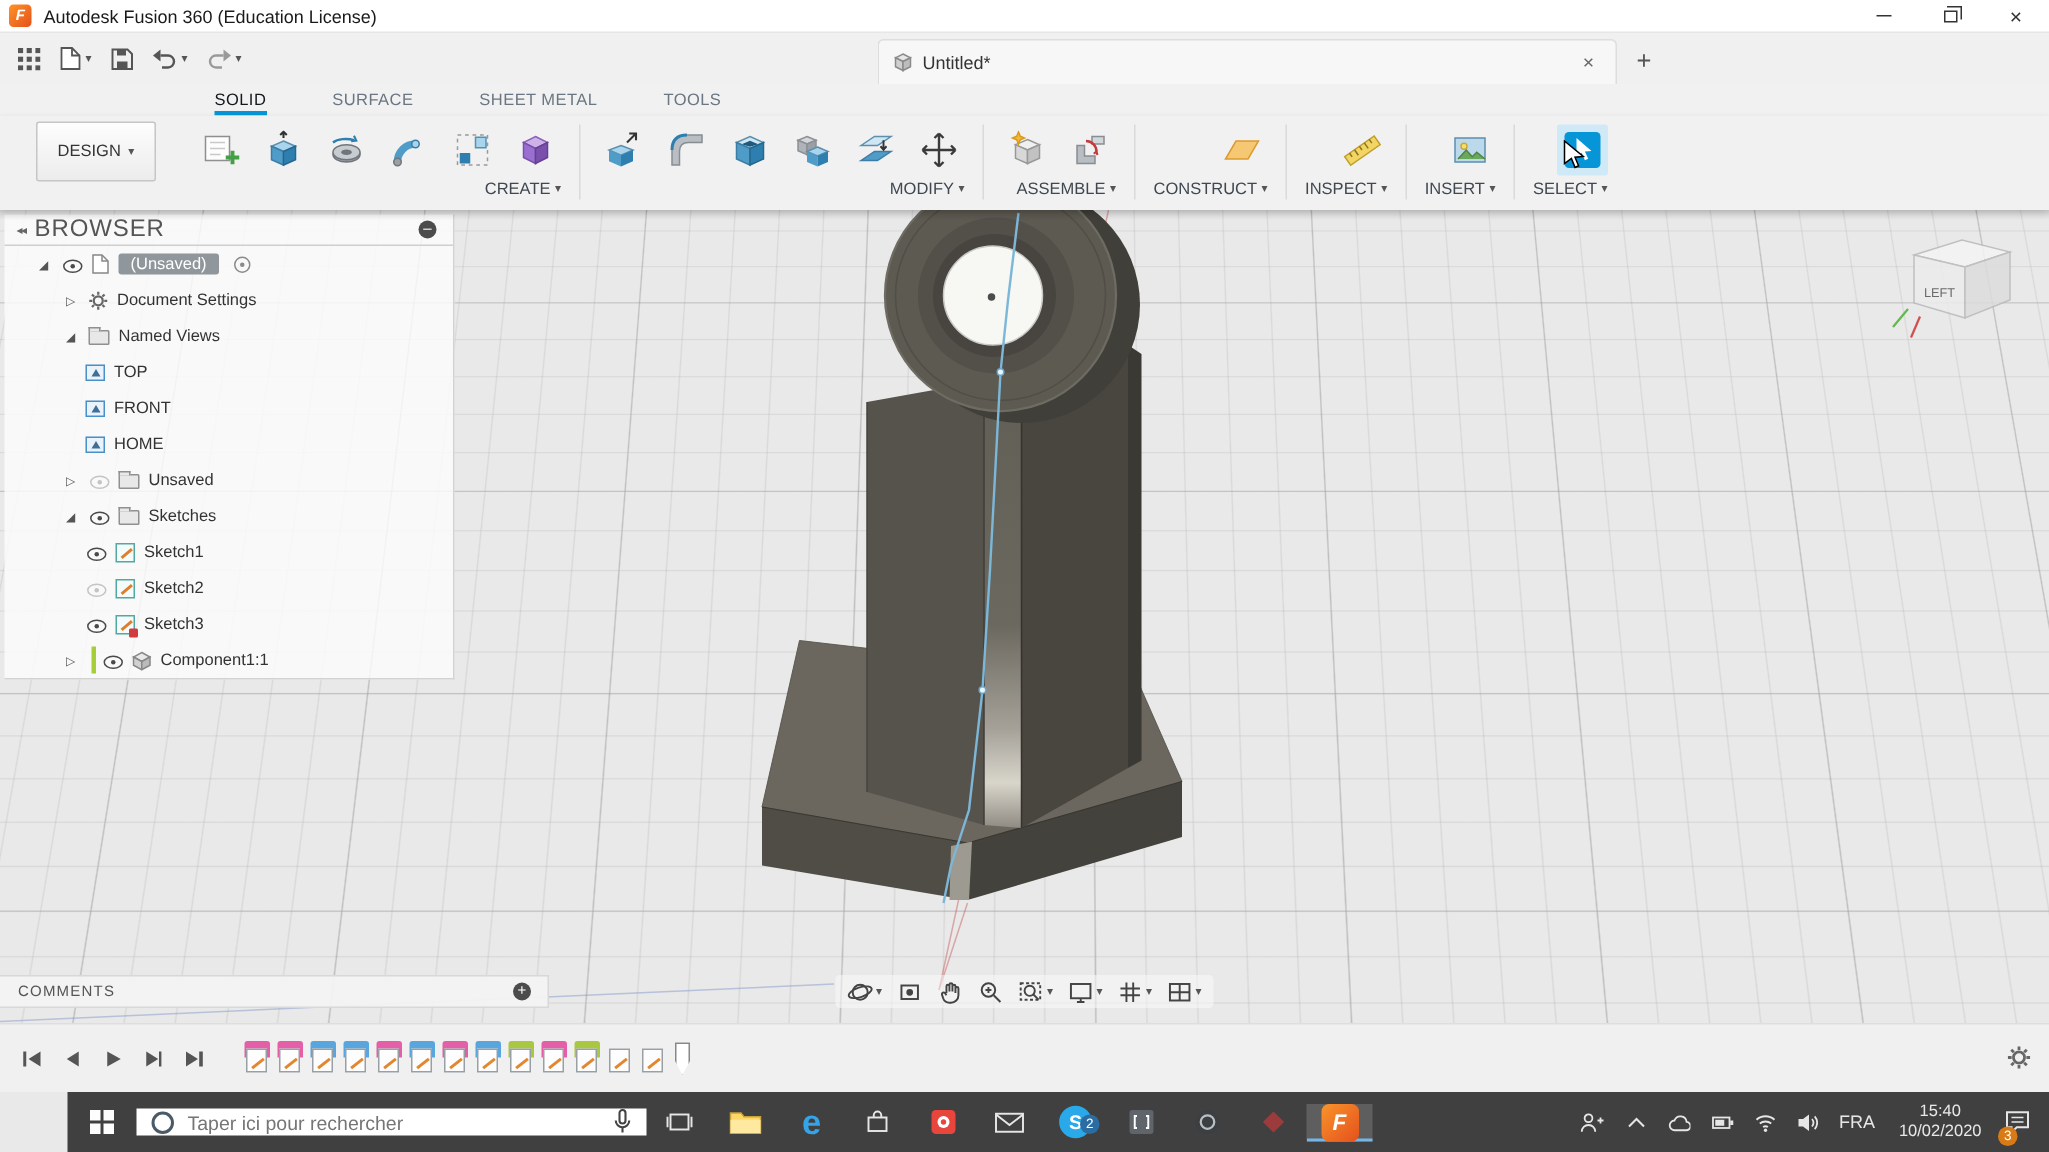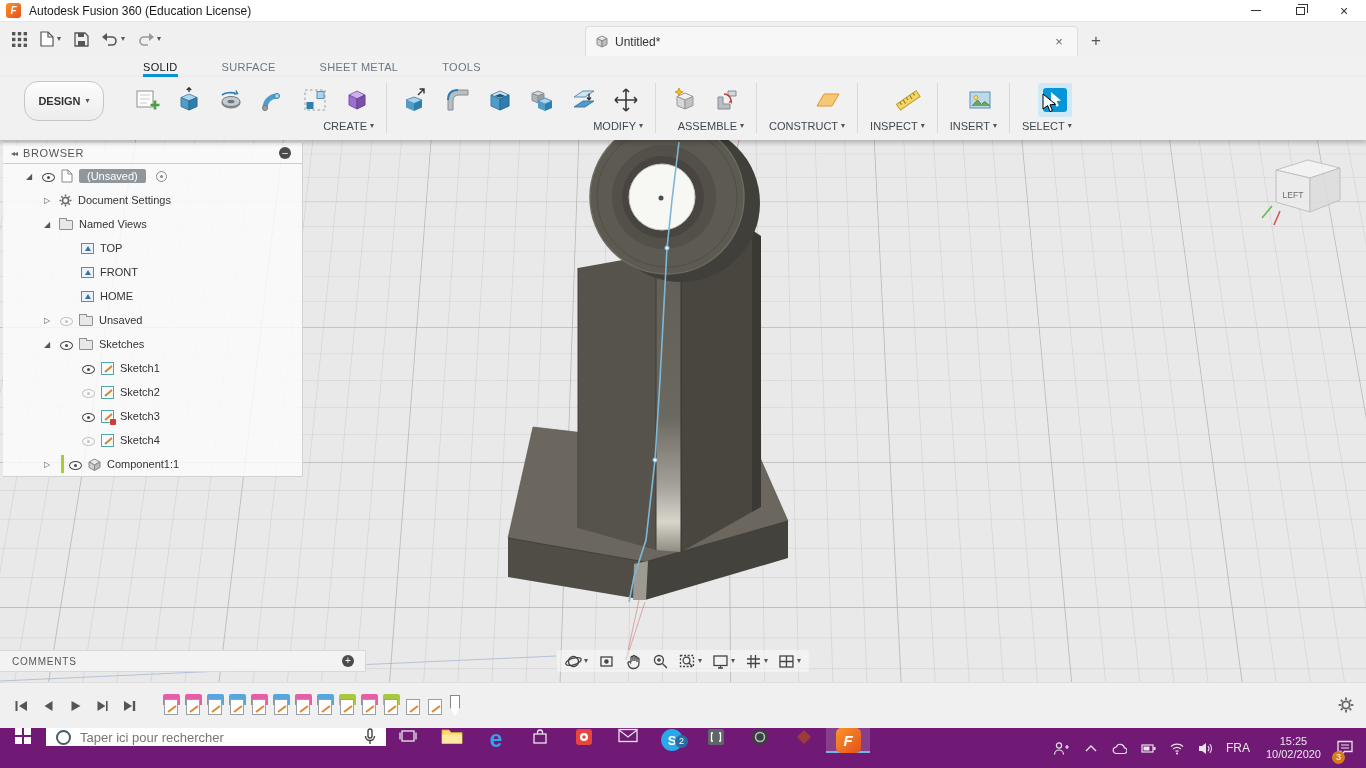--- a/index.html
+++ b/index.html
@@ -30,21 +30,21 @@
   .circ{width:19px;height:19px;border-radius:50%;background:#55616d;display:flex;align-items:center;justify-content:center;color:#fff;font-size:11px;}
   .uname{font-size:12px;color:#222;}
 
   
   .rtabs{height:21px;background:#f1f1f1;display:flex;align-items:flex-end;padding-left:143px;gap:44px;}
   .rtab{font-size:11px;color:#6b7683;padding-bottom:4px;letter-spacing:.3px;}
   .rtab.active{color:#13181d;border-bottom:3px solid #0696d7;padding-bottom:1px;}
 
   
   .ribbon{height:63px;background:#f1f1f1;display:flex;align-items:flex-start;padding-top:4px;position:relative;z-index:20;box-shadow:0 2px 5px rgba(0,0,0,.16);}
-  .ws-btn{width:80px;height:40px;margin-left:24px;margin-right:26px;border:1px solid #c6c6c6;border-radius:14px;background:linear-gradient(#fdfdfd,#ececec);display:flex;align-items:center;justify-content:center;font-size:11px;color:#333;gap:5px;flex:none;font-weight:bold;}
+  .ws-btn{width:80px;height:40px;margin-left:24px;margin-right:26px;border:1px solid #c6c6c6;border-radius:2px;background:linear-gradient(#fdfdfd,#ececec);display:flex;align-items:center;justify-content:center;font-size:11px;color:#333;gap:5px;flex:none;}
   .rgroup{display:flex;flex-direction:column;align-items:flex-end;}
   .ricons{display:flex;gap:8px;height:38px;align-items:center;}
   .rbtn{width:34px;height:34px;display:flex;align-items:center;justify-content:center;border-radius:2px;}
   .rbtn.hl{background:#cfe9f7;}
   .rlabel{font-size:11px;color:#3f4750;margin-top:1px;display:flex;gap:3px;align-items:center;}
   .rsep{width:1px;height:50px;background:#dadada;margin:2px 12px 0;flex:none;}
 
   
   .viewport{position:relative;height:542px;overflow:hidden;background:#e9e9e9;}
   .grid-plane{position:absolute;left:-800px;top:-900px;width:3000px;height:2600px;z-index:0;
@@ -55,24 +55,24 @@
       repeating-linear-gradient(to bottom, rgba(175,175,175,.28) 0 1px, transparent 1px 34px),
       #e9e9e9;
     transform:perspective(1800px) rotateX(24deg);transform-origin:50% 55%;}
   .scene{position:absolute;inset:0;z-index:2;}
   .viewport::before{content:"";position:absolute;left:0;top:0;right:0;height:7px;background:linear-gradient(rgba(0,0,0,.10),transparent);z-index:8;pointer-events:none;}
 
   
   .bpanel{position:absolute;left:3px;top:3px;width:300px;background:rgba(252,252,252,.82);border-right:1px solid #d2d2d2;border-bottom:1px solid #d2d2d2;z-index:6;}
   .bheader{height:21px;display:flex;align-items:center;border-bottom:1px solid #cfcfcf;}
   .bcollapse{font-size:8px;color:#666;padding:0 6px 0 8px;letter-spacing:-1px;}
-  .btitle{font-size:11px;color:#555;letter-spacing:.6px;flex:1;}
+  .btitle{font-size:16px;color:#555;letter-spacing:.6px;flex:1;}
   .circle-btn{width:12px;height:12px;border-radius:50%;background:#4c4c4c;color:#fff;font-size:10px;line-height:11px;text-align:center;margin-right:11px;flex:none;}
   .brow{height:24px;display:flex;align-items:center;gap:6px;font-size:11px;color:#333;}
-  .p0{padding-left:20px;} .p1{padding-left:38px;} .p2{padding-left:78px;}
+  .p0{padding-left:20px;} .p1{padding-left:38px;} .p2{padding-left:54px;}
   .tri{width:12px;font-size:8px;color:#555;flex:none;text-align:center;}
   .eye{width:14px;height:14px;position:relative;display:inline-block;flex:none;}
   .eye::before{content:"";position:absolute;left:1px;top:3.5px;width:11px;height:7px;border:1.2px solid #4a4a4a;border-radius:50%;}
   .eye::after{content:"";position:absolute;left:5.5px;top:6.5px;width:3px;height:3px;background:#4a4a4a;border-radius:50%;}
   .eye.off::before{border-color:#c4c4c4;} .eye.off::after{background:#c4c4c4;}
   .folder{width:14px;height:10px;position:relative;flex:none;background:#e8e8e8;border:1px solid #909090;border-radius:1px;margin-top:2px;}
   .folder::before{content:"";position:absolute;left:-1px;top:-3px;width:6px;height:2px;background:#e8e8e8;border:1px solid #909090;border-bottom:none;}
   .sk{width:13px;height:13px;flex:none;background:#f4fbfb;border:1px solid #52a8a2;position:relative;}
   .sk::after{content:"";position:absolute;left:1.5px;top:5.5px;width:9px;height:2px;background:#df7f2e;transform:rotate(-40deg);}
   .sk .lock{position:absolute;right:-3px;bottom:-3px;width:6px;height:6px;background:#d23b3b;border-radius:1px;}
@@ -102,21 +102,21 @@
   .pb-btn svg{fill:#555;}
   .tl-items{display:flex;gap:3px;align-items:center;margin-left:22px;}
   .tl-item{width:19px;height:24px;position:relative;}
   .tl-band{position:absolute;top:0;left:1px;right:1px;height:11px;border-radius:2px 2px 0 0;}
   .tl-glyph{position:absolute;left:2px;top:5px;width:14px;height:16px;background:#fdfdfd;border:1px solid #98a0a6;}
   .tl-glyph::after{content:"";position:absolute;left:1.5px;top:8px;width:10px;height:2px;background:#e2862f;transform:rotate(-38deg);}
   .tl-marker{width:10px;height:22px;background:#fff;border:1px solid #888;clip-path:polygon(0 0,100% 0,100% 58%,50% 100%,0 58%);margin-left:5px;}
   .tl-gear{position:absolute;right:12px;top:14px;}
 
   
-  .taskbar{height:40px;background:#701a75;display:flex;align-items:flex-start;color:#e8e8e8;}
+  .taskbar{height:40px;background:#404040;display:flex;align-items:center;color:#e8e8e8;margin-left:45px;}
   .tk-start{width:46px;display:flex;align-items:center;justify-content:center;}
   .winlogo{display:grid;grid-template-columns:7px 7px;grid-template-rows:7px 7px;gap:1.5px;}
   .winlogo span{background:#fdfdfd;}
   .search{width:340px;background:#fff;display:flex;align-items:center;gap:9px;padding:0 10px;}
   .cortana{width:15px;height:15px;border-radius:50%;border:2.5px solid #4a5a66;flex:none;}
   .search input{flex:1;border:none;outline:none;font-size:13px;color:#444;background:transparent;font-family:inherit;}
   .tk-app{width:44px;display:flex;align-items:center;justify-content:center;position:relative;}
   .tk-app.active{background:rgba(255,255,255,.16);box-shadow:inset 0 -2px 0 #75b6e7;}
   .badge{position:absolute;right:6px;bottom:4px;min-width:13px;height:13px;border-radius:7px;background:#2b6ca3;color:#fff;font-size:9px;line-height:13px;text-align:center;padding:0 2px;}
   .nbadge{position:absolute;left:2px;bottom:4px;min-width:13px;height:13px;border-radius:7px;background:#d87b16;color:#fff;font-size:9px;line-height:13px;text-align:center;padding:0 2px;}
@@ -574,25 +574,20 @@
         <span class="sk"></span>
         <span>Sketch2</span>
       </div>
       <div class="brow p2">
         <span class="eye"></span>
         <span class="sk">
             <span class="lock"></span>
           </span>
         <span>Sketch3</span>
       </div>
-      <div class="brow p2">
-        <span class="eye off"></span>
-        <span class="sk"></span>
-        <span>Sketch4</span>
-      </div>
 
       <div class="brow p1">
         <span class="tri">▷</span>
         <span class="gbar"></span>
         <span class="eye"></span>
         <svg width="13" height="13" viewBox="0 0 13 13" style="flex:none">
             <polygon points="6.5,1 12,4 6.5,7 1,4" fill="#e8e8e8" stroke="#888"></polygon>
             <polygon points="1,4 6.5,7 6.5,12.5 1,9.5" fill="#d0d0d0" stroke="#888"></polygon>
             <polygon points="12,4 6.5,7 6.5,12.5 12,9.5" fill="#bbb" stroke="#888"></polygon>
           </svg>
@@ -874,21 +869,21 @@
           </svg>
       </div>
       <div class="tray-item">
         <svg width="14" height="15" viewBox="0 0 14 15">
             <polygon points="1,5 4,5 8,2 8,13 4,10 1,10" fill="#e6e6e6"></polygon>
             <path d="M10 5 a4 4 0 0 1 0 5 M11.8 3.2 a6.5 6.5 0 0 1 0 8.6" fill="none" stroke="#e6e6e6" stroke-width="1.2"></path>
           </svg>
       </div>
       <div class="tray-item">FRA</div>
       <div class="tray-item clock">
-        <span>15:25</span>
+        <span>15:40</span>
         <span>10/02/2020</span>
       </div>
       <div class="tray-item" style="padding-right:12px;">
         <svg width="17" height="16" viewBox="0 0 17 16">
             <path d="M1 1.5 h14 v10 h-7.5 L4 15 v-3.5 H1 Z" fill="none" stroke="#e6e6e6" stroke-width="1.3"></path>
             <path d="M4 5 h8 M4 8 h8" stroke="#e6e6e6" stroke-width="1.1"></path>
           </svg>
         <span class="nbadge">3</span>
       </div>
     </div>

